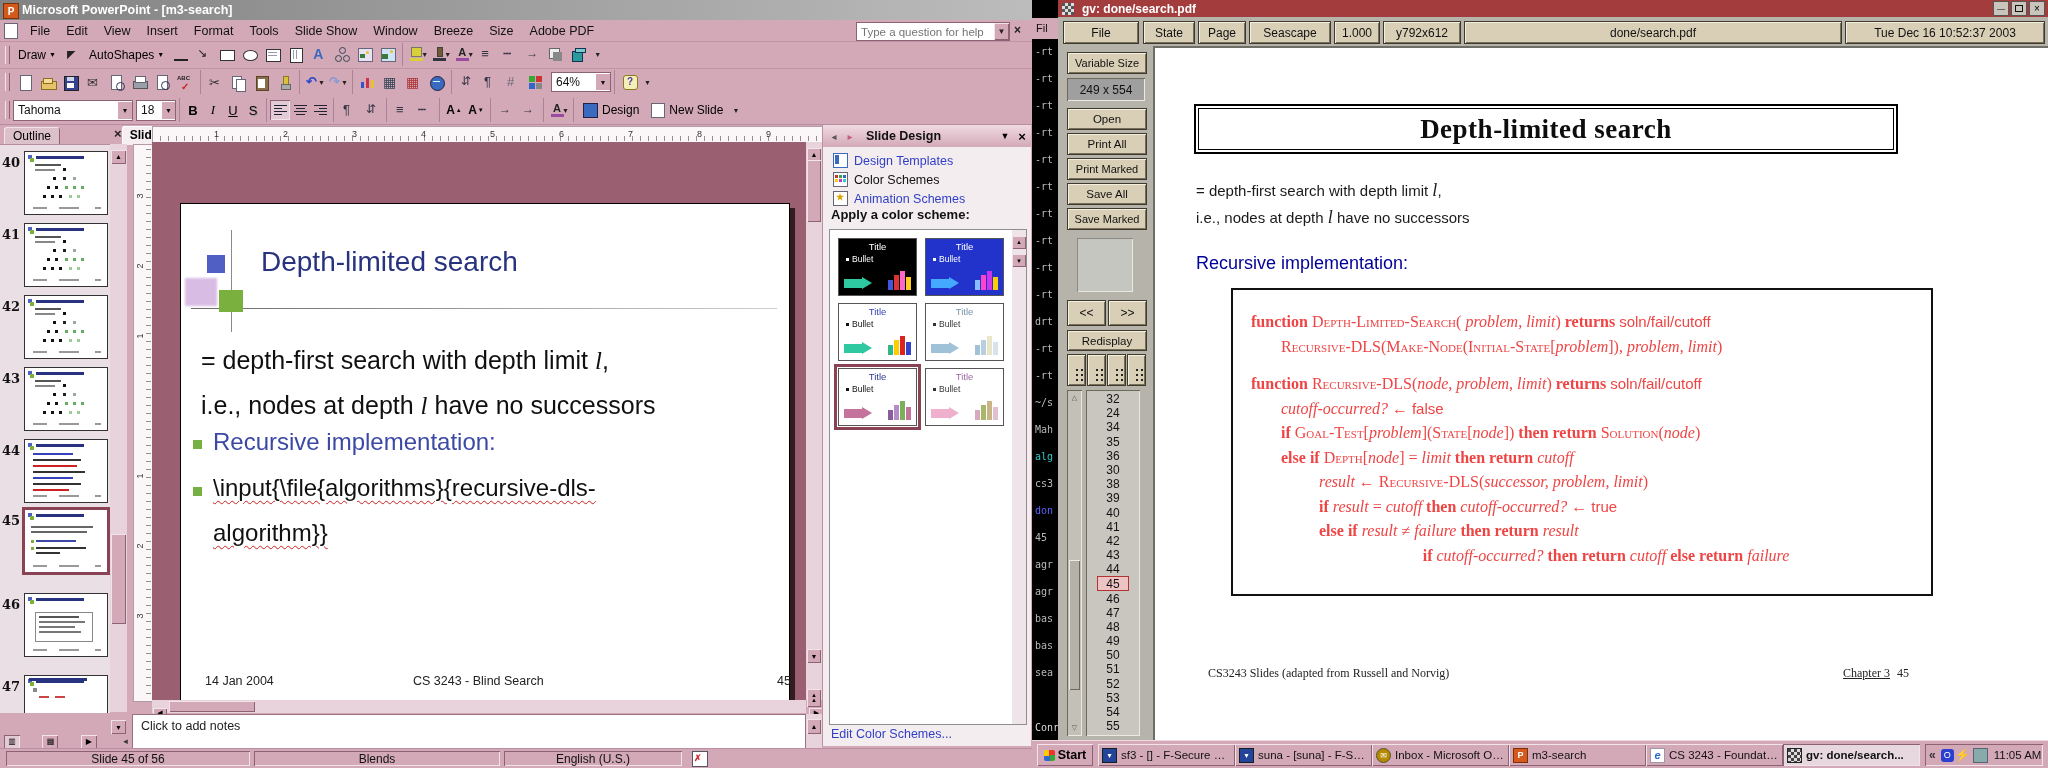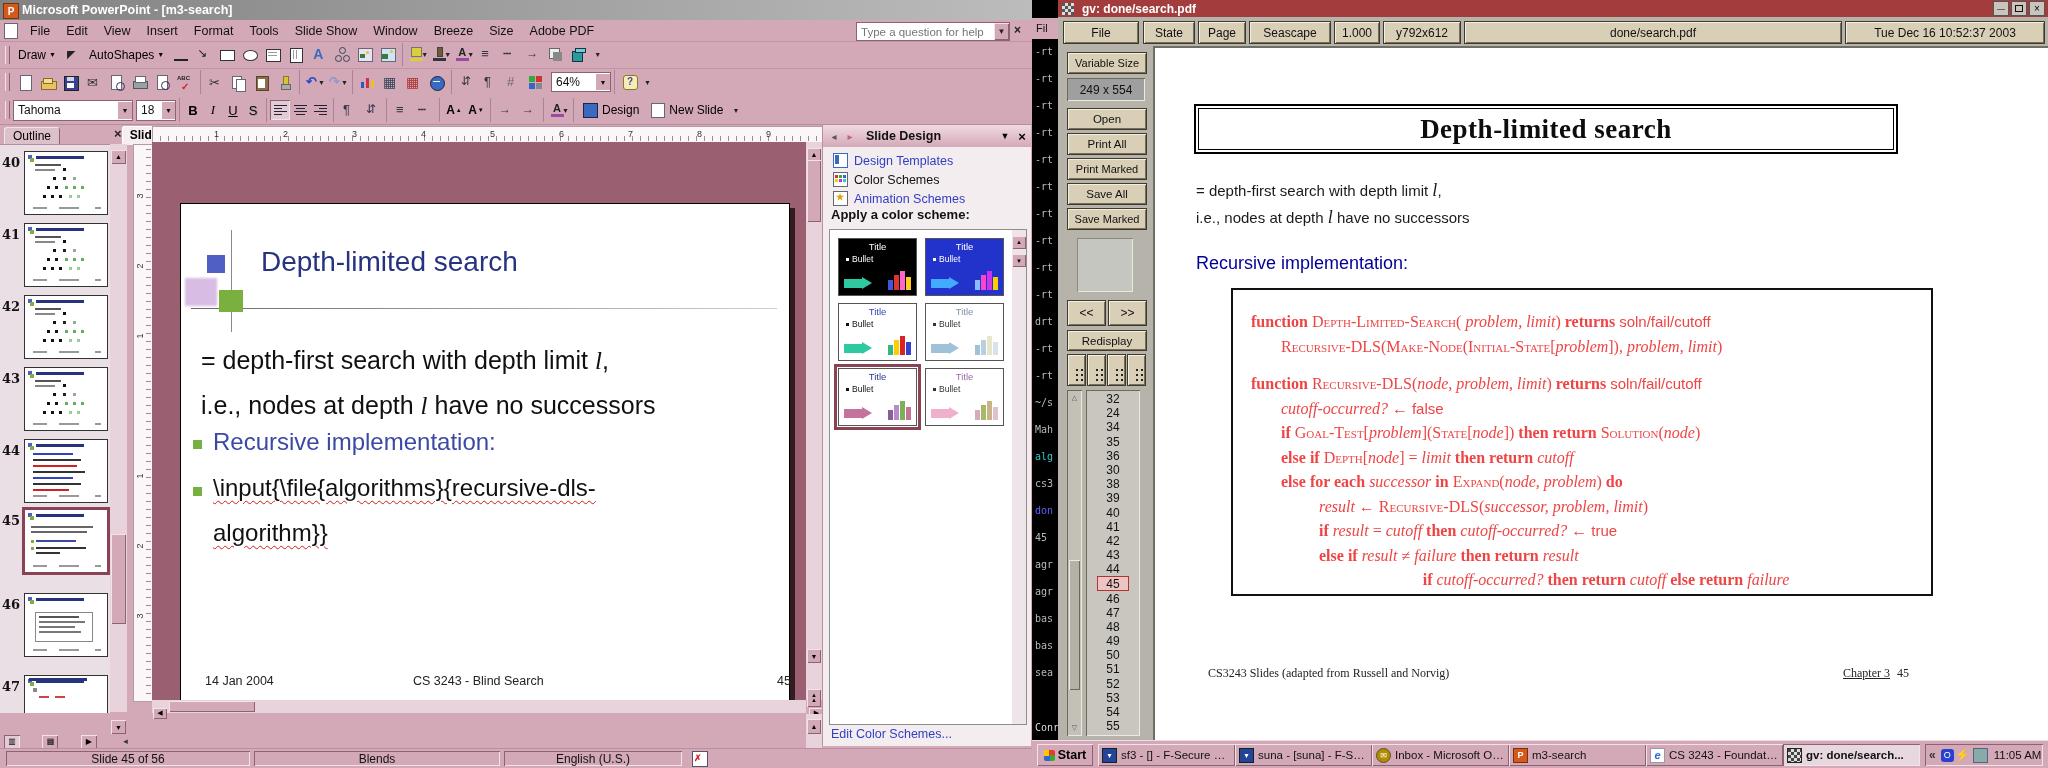--- a/index.html
+++ b/index.html
@@ -685,20 +685,23 @@
       <span class="abs pbtn o" style="left:639px;top:1px;width:14px;height:11px;background:var(--pink);font-size:7px;">▶</span>
     </div>
 
     <div class="abs" style="left:0;top:712px;width:132px;height:36px;">
       <span class="abs pbtn n" style="left:4px;top:18px;width:16px;height:14px;background:#e3cbd5;font-size:8px;">▥</span>
       <span class="abs pbtn o" style="left:22px;top:18px;width:16px;height:14px;background:var(--pink);font-size:8px;">▦</span>
       <span class="abs pbtn o" style="left:40px;top:18px;width:16px;height:14px;background:var(--pink);font-size:8px;">▶</span>
       <span class="abs pbtn" style="left:62px;top:18px;font-size:9px;color:#333;">◂</span>
     </div>
 
+    <div class="abs" style="left:132px;top:714px;width:672px;height:34px;background:#fff;border:1px solid #9a7083;">
+      <span style="position:absolute;left:8px;top:4px;font-size:12.5px;color:#222;">Click to add notes</span>
+    </div>
     <div class="abs" style="left:806px;top:714px;width:16px;height:34px;background:#e8d2dc;">
       <span class="abs pbtn o" style="left:1px;top:1px;width:14px;height:15px;background:var(--pink);font-size:7px;">▲</span>
       <span class="abs pbtn o" style="left:1px;top:17px;width:14px;height:15px;background:var(--pink);font-size:7px;">▼</span>
     </div>
 
     <div class="abs" style="left:0;top:748px;width:1032px;height:20px;background:var(--pink);border-top:1px solid #b98fa1;">
       <span class="abs n" style="left:6px;top:2px;width:244px;height:15px;display:flex;align-items:center;justify-content:center;font-size:12px;color:#111;">Slide 45 of 56</span>
       <span class="abs n" style="left:254px;top:2px;width:246px;height:15px;display:flex;align-items:center;justify-content:center;font-size:12px;color:#111;">Blends</span>
       <span class="abs n" style="left:504px;top:2px;width:178px;height:15px;display:flex;align-items:center;justify-content:center;font-size:12px;color:#111;">English (U.S.)</span>
       <span class="abs" style="left:692px;top:2px;width:14px;height:14px;background:#fff;border:1px solid #556;">
@@ -945,21 +948,20 @@
       <div class="abs" id="pdf-line1" style="left: 41px; top: 132px; font-size: 18px; color: rgb(26, 26, 26); font-family: &quot;Liberation Sans&quot;, sans-serif;"><span class="alg-ss">= depth-first search with depth limit </span><span class="vi">l</span><span class="alg-ss">,</span></div>
       <div class="abs" id="pdf-line2" style="left: 41px; top: 159px; font-size: 18px; color: rgb(26, 26, 26); font-family: &quot;Liberation Sans&quot;, sans-serif;"><span class="alg-ss">i.e., nodes at depth </span><span class="vi">l</span><span class="alg-ss"> have no successors</span></div>
       <div class="abs" style="left:41px;top:205px;font-size:18px;color:var(--pdfblue);font-family:'Liberation Sans',sans-serif;">Recursive implementation:</div>
       <div class="abs" id="algo-box" style="left:47px;top:240px;width:702px;height:308px;border:2px solid #111;box-sizing:border-box;padding-top:20px;font-size:16px;color:#ef4444;margin-left:29px;">
           <div style="padding-left: 18px; line-height: 24.5px;"><span class="alg-b">function </span><span class="sc">Depth-Limited-Search</span><span>( </span><span class="alg-i">problem, limit</span><span>) </span><span class="alg-b">returns </span><span class="alg-ss">soln/fail/cutoff</span></div>
           <div style="padding-left: 48px; line-height: 24.5px;"><span class="sc">Recursive-DLS</span><span>(</span><span class="sc">Make-Node</span><span>(</span><span class="sc">Initial-State</span><span>[</span><span class="alg-i">problem</span><span>]), </span><span class="alg-i">problem</span><span>, </span><span class="alg-i">limit</span><span>)</span></div>
           <div style="padding-left: 18px; line-height: 24.5px; margin-top: 13px;"><span class="alg-b">function </span><span class="sc">Recursive-DLS</span><span>(</span><span class="alg-i">node, problem, limit</span><span>) </span><span class="alg-b">returns </span><span class="alg-ss">soln/fail/cutoff</span></div>
           <div style="padding-left: 48px; line-height: 24.5px;"><span class="alg-i">cutoff-occurred?</span><span> ← </span><span class="alg-ss">false</span></div>
           <div style="padding-left: 48px; line-height: 24.5px;"><span class="alg-b">if </span><span class="sc">Goal-Test</span><span>[</span><span class="alg-i">problem</span><span>](</span><span class="sc">State</span><span>[</span><span class="alg-i">node</span><span>]) </span><span class="alg-b">then return </span><span class="sc">Solution</span><span>(</span><span class="alg-i">node</span><span>)</span></div>
           <div style="padding-left: 48px; line-height: 24.5px;"><span class="alg-b">else if </span><span class="sc">Depth</span><span>[</span><span class="alg-i">node</span><span>] = </span><span class="alg-i">limit</span><span> </span><span class="alg-b">then return </span><span class="alg-i">cutoff</span></div>
-          <div style="padding-left: 48px; line-height: 24.5px;"><span class="alg-b">else for each </span><span class="alg-i">successor</span><span> </span><span class="alg-b">in </span><span class="sc">Expand</span><span>(</span><span class="alg-i">node, problem</span><span>) </span><span class="alg-b">do</span></div>
           <div style="padding-left: 86px; line-height: 24.5px;"><span class="alg-i">result</span><span> ← </span><span class="sc">Recursive-DLS</span><span>(</span><span class="alg-i">successor, problem, limit</span><span>)</span></div>
           <div style="padding-left: 86px; line-height: 24.5px;"><span class="alg-b">if </span><span class="alg-i">result</span><span> = </span><span class="alg-i">cutoff</span><span> </span><span class="alg-b">then </span><span class="alg-i">cutoff-occurred?</span><span> ← </span><span class="alg-ss">true</span></div>
           <div style="padding-left: 86px; line-height: 24.5px;"><span class="alg-b">else if </span><span class="alg-i">result</span><span> ≠ </span><span class="alg-i">failure</span><span> </span><span class="alg-b">then return </span><span class="alg-i">result</span></div>
           <div style="padding-left: 48px; line-height: 24.5px; text-align: center;"><span class="alg-b">if </span><span class="alg-i">cutoff-occurred?</span><span> </span><span class="alg-b">then return </span><span class="alg-i">cutoff</span><span> </span><span class="alg-b">else return </span><span class="alg-i">failure</span></div>
         </div>
       <div class="abs" style="left:53px;top:618px;font-size:12px;color:#222;">CS3243 Slides (adapted from Russell and Norvig)</div>
       <div class="abs" style="left:688px;top:618px;font-size:12px;color:#222;text-decoration:underline;">Chapter 3</div>
       <div class="abs" style="left:742px;top:618px;font-size:12px;color:#222;">45</div>
     </div>
   </section>

